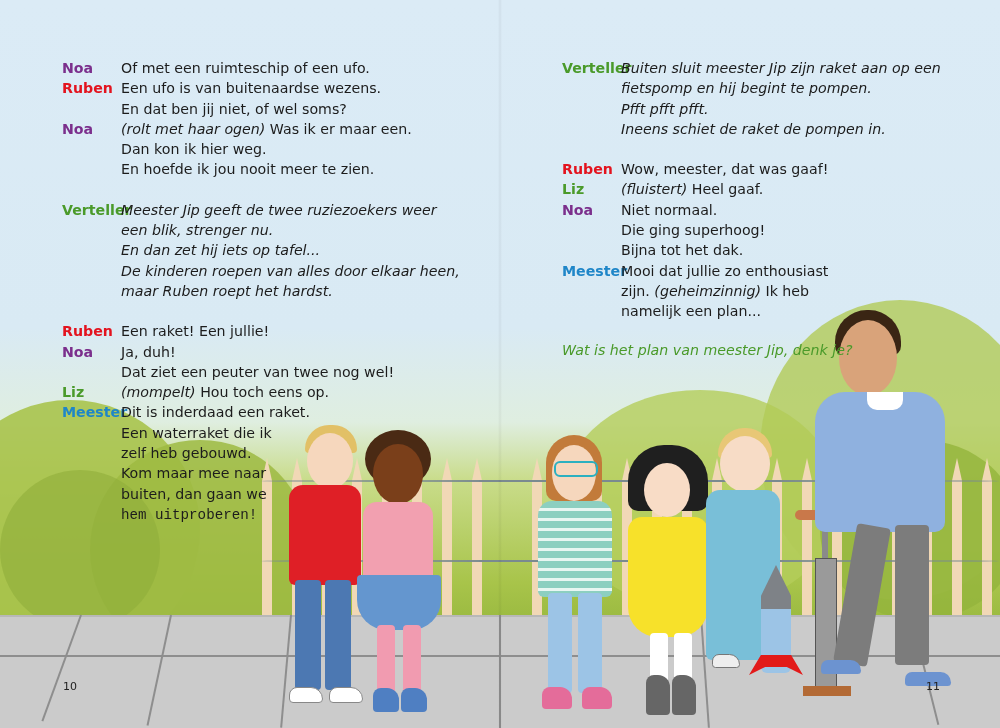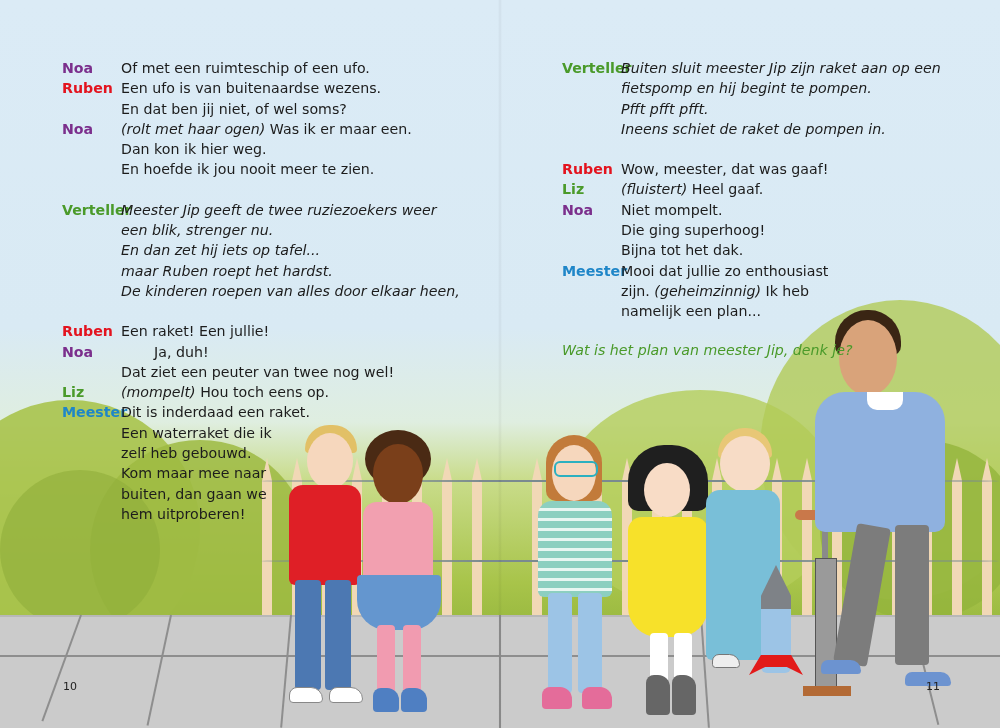--- a/index.html
+++ b/index.html
@@ -203,34 +203,34 @@
       <div class="line">
         <span class="speaker c-verteller"></span>
         <span class="text"><em>een blik, strenger nu.</em></span>
       </div>
       <div class="line">
         <span class="speaker c-verteller"></span>
         <span class="text"><em>En dan zet hij iets op tafel...</em></span>
       </div>
       <div class="line">
         <span class="speaker c-verteller"></span>
+        <span class="text"><em>De kinderen roepen van alles door elkaar heen,</em></span>
+      </div>
+      <div class="line">
+        <span class="speaker c-verteller"></span>
         <span class="text"><em>maar Ruben roept het hardst.</em></span>
-      </div>
-      <div class="line">
-        <span class="speaker c-verteller"></span>
-        <span class="text"><em>De kinderen roepen van alles door elkaar heen,</em></span>
       </div>
       <div class="gap"></div>
       <div class="line">
         <span class="speaker c-ruben">Ruben</span>
         <span class="text"><span style="white-space: pre;">Een raket! Een jullie!</span></span>
       </div>
       <div class="line">
         <span class="speaker c-noa">Noa</span>
-        <span class="text"><span style="white-space: pre; margin-left: 33px;">Ja, duh!</span></span>
+        <span class="text"><span style="white-space: pre;">Ja, duh!</span></span>
       </div>
       <div class="line">
         <span class="speaker c-noa"></span>
         <span class="text"><span style="white-space: pre; margin-top: 20px;">Dat ziet een peuter van twee nog wel!</span></span>
       </div>
       <div class="line">
         <span class="speaker c-liz">Liz</span>
         <span class="text"><em>(mompelt)</em><span style="white-space: pre;"> Hou toch eens op.</span></span>
       </div>
       <div class="line">
@@ -248,21 +248,21 @@
       <div class="line">
         <span class="speaker c-meester"></span>
         <span class="text"><span style="white-space: pre; text-align: center;">Kom maar mee naar</span></span>
       </div>
       <div class="line">
         <span class="speaker c-meester"></span>
         <span class="text"><span style="white-space: pre;">buiten, dan gaan we</span></span>
       </div>
       <div class="line">
         <span class="speaker c-meester"></span>
-        <span class="text"><span style="white-space: pre;">hem uitproberen!</span></span>
+        <span class="text"><span style="white-space: pre; font-family: Liberation Mono, monospace;">hem uitproberen!</span></span>
       </div>
     </div>
 
   <div class="page page-right" id="right-page">
   <div class="line">
         <span class="speaker c-verteller">Verteller</span>
         <span class="text"><em>Buiten sluit meester Jip zijn raket aan op een</em></span>
       </div>
       <div class="line">
         <span class="speaker c-verteller"></span>
@@ -280,21 +280,21 @@
       <div class="line">
         <span class="speaker c-ruben">Ruben</span>
         <span class="text"><span style="white-space: pre;">Wow, meester, dat was gaaf!</span></span>
       </div>
       <div class="line">
         <span class="speaker c-liz">Liz</span>
         <span class="text"><em>(fluistert)</em><span style="white-space: pre;"> Heel gaaf.</span></span>
       </div>
       <div class="line">
         <span class="speaker c-noa">Noa</span>
-        <span class="text"><span style="white-space: pre;">Niet mompelt.</span></span>
+        <span class="text"><span style="white-space: pre;">Niet normaal.</span></span>
       </div>
       <div class="line">
         <span class="speaker c-noa"></span>
         <span class="text"><span style="white-space: pre;">Die ging superhoog!</span></span>
       </div>
       <div class="line">
         <span class="speaker c-noa"></span>
         <span class="text"><span style="white-space: pre;">Bijna tot het dak.</span></span>
       </div>
       <div class="line">

